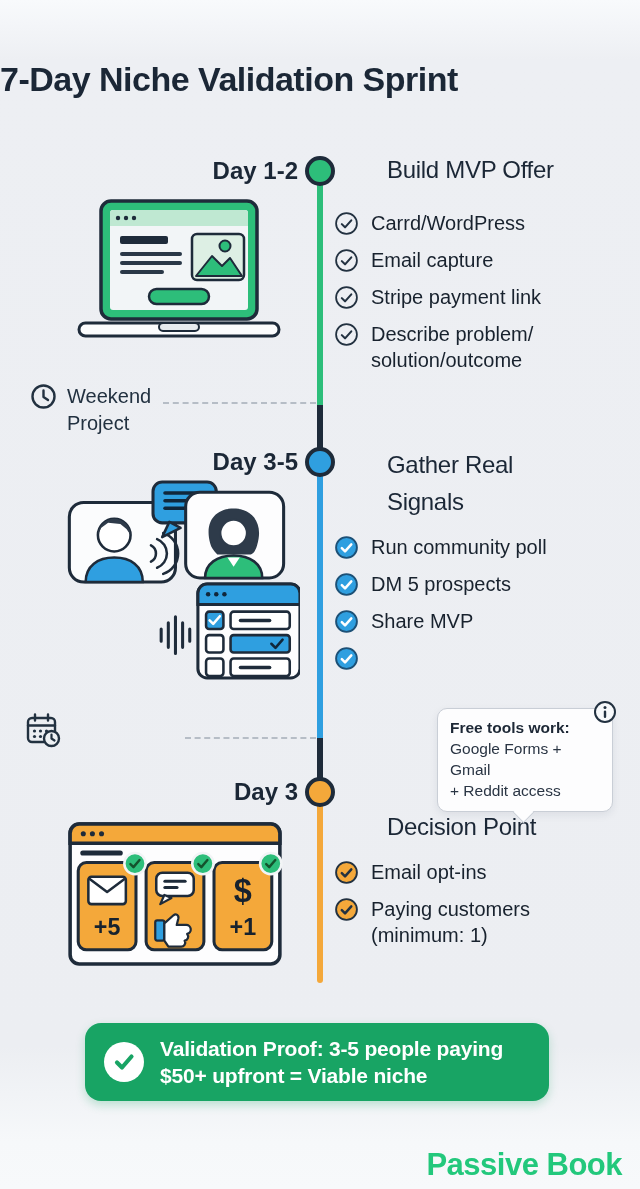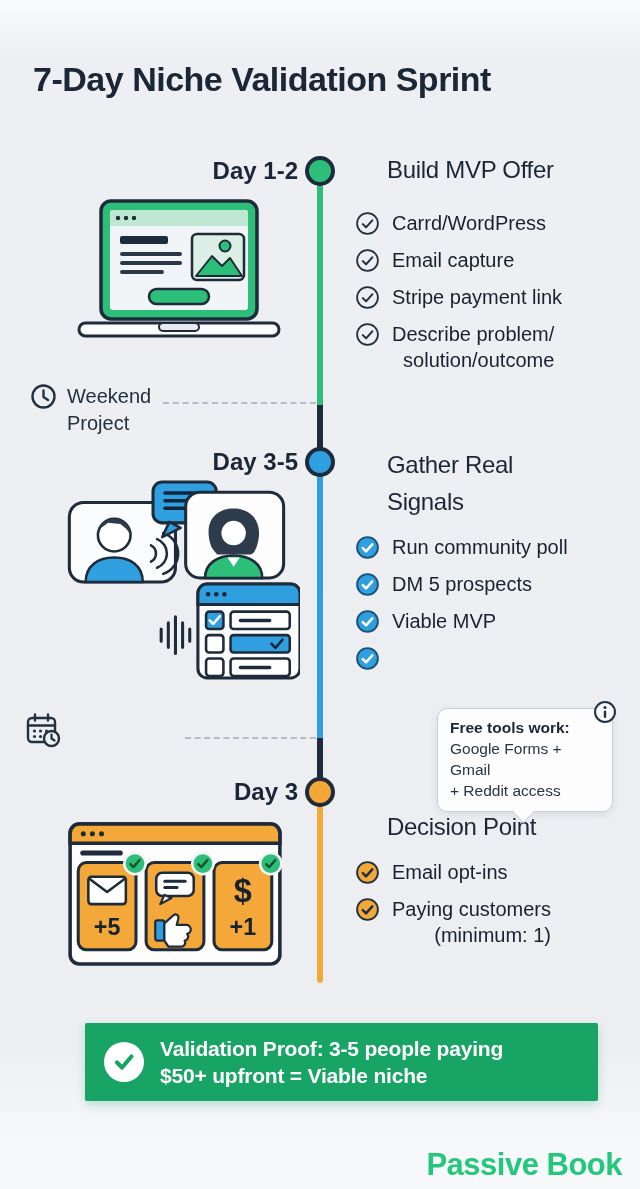--- a/index.html
+++ b/index.html
@@ -4,21 +4,21 @@
 <style>
   * { margin:0; padding:0; box-sizing:border-box; }
   html,body { width:640px; }
   body { font-family:"Liberation Sans", sans-serif; }
   .canvas {
     position:relative; width:640px; height:1189px; overflow:hidden;
     background:linear-gradient(180deg,#f8fafc 0%,#edeff3 5%,#eceef2 88%,#f6f8fa 96%,#f7f9fb 100%);
     color:#1b2736;
   }
   .title {
-    position:absolute; top:60px; left:0; width:524px; text-align:center;
+    position:absolute; top:60px; left:0; width:524px; 
     font-size:34px; font-weight:800; letter-spacing:-0.5px; color:#1b2736;
   }
   
   .tl-seg { position:absolute; left:317px; width:6px; }
   .tl-green  { top:171px; height:234px; background:#2dbe7a; }
   .tl-dark1  { top:405px; height:57px;  background:#1e2b3a; }
   .tl-blue   { top:462px; height:276px; background:#2f9fe0; }
   .tl-dark2  { top:738px; height:54px;  background:#1e2b3a; }
   .tl-orange { top:792px; height:191px; background:#f4a83a; border-radius:0 0 4px 4px; }
   .node {
@@ -29,21 +29,21 @@
   .node-2 { top:447px; background:#2f9fe0; }
   .node-3 { top:777px; background:#f4a83a; }
   .day-label {
     position:absolute; right:342px; font-size:24px; font-weight:800; color:#1b2736;
     white-space:nowrap;
   }
   .phase-heading {
     position:absolute; left:356px; font-size:24px; font-weight:400; color:#1b2736;
     line-height:37px; white-space:pre-line; letter-spacing:-0.3px;margin-left:31px;
   }
-  .check-list { position:absolute; left:355px; width:260px;text-align:right; }
+  .check-list { position:absolute; left:334px; width:260px; }
   .check-item { display:flex; align-items:flex-start; gap:12px; margin-bottom:11px; }
   .ck { width:25px; height:25px; flex:0 0 25px; margin-top:1px; }
   .ck circle { fill:none; stroke:#223140; stroke-width:1.7; }
   .ck path { fill:none; stroke:#223140; stroke-width:2; stroke-linecap:round; stroke-linejoin:round; }
   .ck-blue circle { fill:#2f9fe0; stroke:#1c5076; stroke-width:1.8; }
   .ck-blue path { stroke:#fff; stroke-width:2.4; }
   .ck-orange circle { fill:#f4a83a; stroke:#223140; stroke-width:1.8; }
   .ck-orange path { stroke:#223140; stroke-width:2.4; }
   .item-text { font-size:20px; line-height:26px; color:#18222e; white-space:pre-line; }
   
@@ -58,22 +58,22 @@
   }
   .tooltip-title { font-size:15.5px; font-weight:700; color:#1d2836; line-height:21px; }
   .tooltip-body { font-size:15.5px; color:#2a3544; line-height:21px; white-space:pre-line; }
   .tooltip-tail {
     position:absolute; left:78px; bottom:-9px; width:15px; height:15px; background:#fdfdfe;
     border-right:1.5px solid #c9ced6; border-bottom:1.5px solid #c9ced6; transform:rotate(45deg);
   }
   .info-badge { position:absolute; left:593px; top:700px; width:24px; height:24px; z-index:5; }
   
   .banner {
-    position:absolute; left:85px; top:1023px; width:513px; height:78px;
-    background:#18a464; border-radius:2px; display:flex; align-items:center;
+    position:absolute; left:85px; top:1023px; width:464px; height:78px;
+    background:#18a464; border-radius:16px; display:flex; align-items:center;
     box-shadow:0 4px 10px rgba(24,164,100,.25);
   }
   .banner-check {
     width:40px; height:40px; border-radius:50%; background:#fff; margin:0 16px 0 19px;
     flex:0 0 40px; display:flex; align-items:center; justify-content:center;
   }
   .banner-text {
     color:#fff; font-size:21px; font-weight:700; line-height:27px; white-space:pre-line;
     letter-spacing:-0.2px;
   }
@@ -179,21 +179,21 @@
           <circle cx="12" cy="12" r="10"></circle>
           <path d="M7.5 12.6l3.1 3.1L16.6 9"></path>
         </svg>
       <span class="item-text">DM 5 prospects</span>
     </div>
     <div class="check-item">
       <svg class="ck ck-blue" viewBox="0 0 24 24">
           <circle cx="12" cy="12" r="10"></circle>
           <path d="M7.5 12.6l3.1 3.1L16.6 9"></path>
         </svg>
-      <span class="item-text">Viable MVP</span>
+      <span class="item-text">Share MVP</span>
     </div>
     <div class="check-item">
       <svg class="ck ck-blue" viewBox="0 0 24 24">
           <circle cx="12" cy="12" r="10"></circle>
           <path d="M7.5 12.6l3.1 3.1L16.6 9"></path>
         </svg>
     </div>
   </div>
 
   <svg class="illus" style="left:55px; top:480px;" width="245" height="200" viewBox="0 0 240 196">

